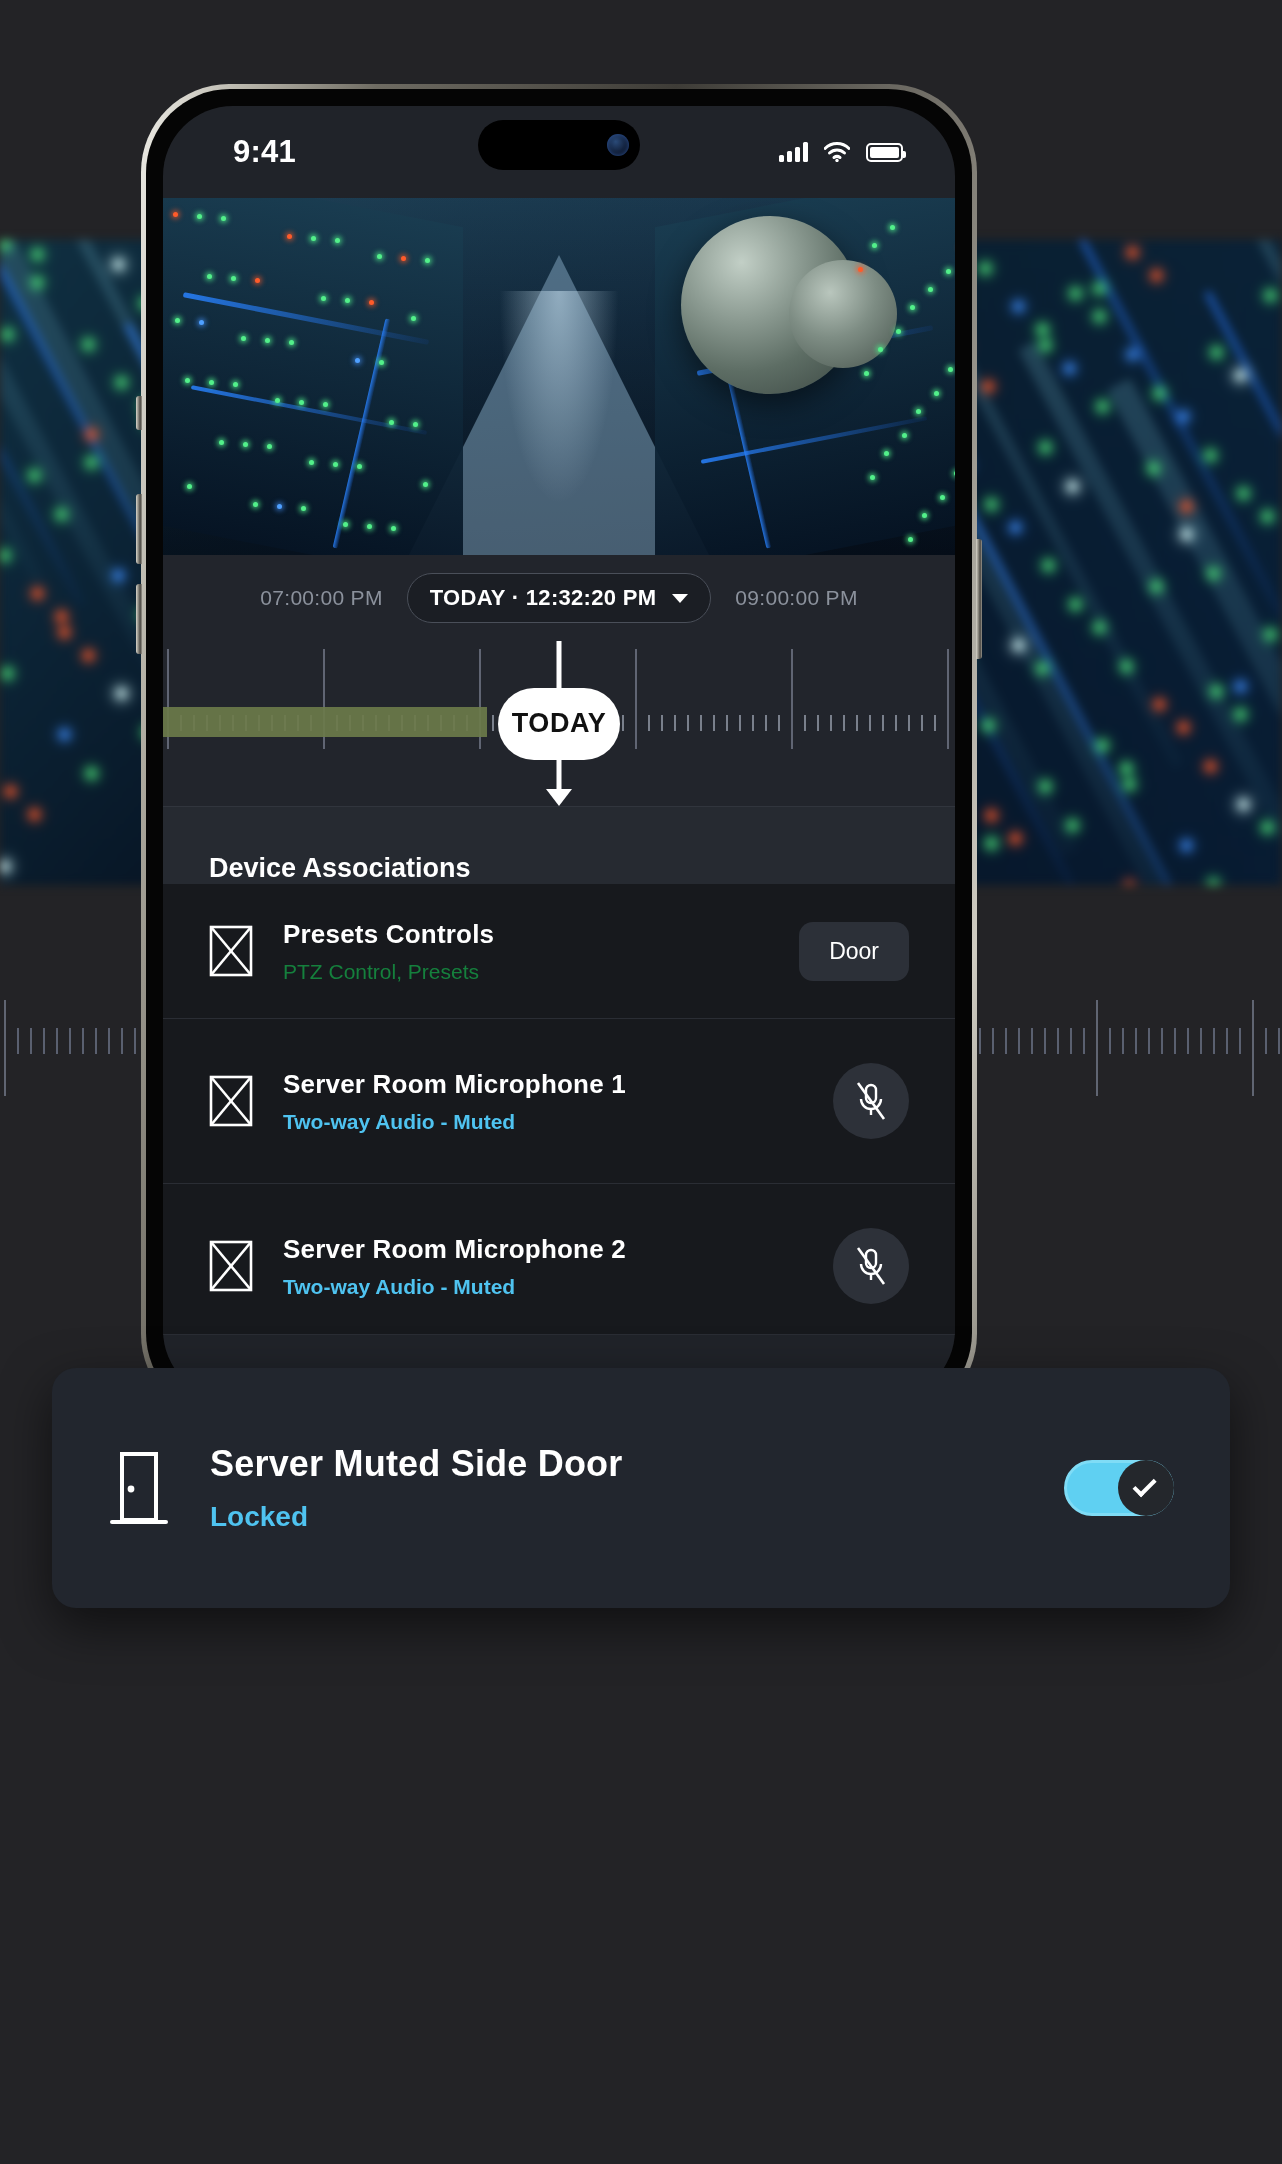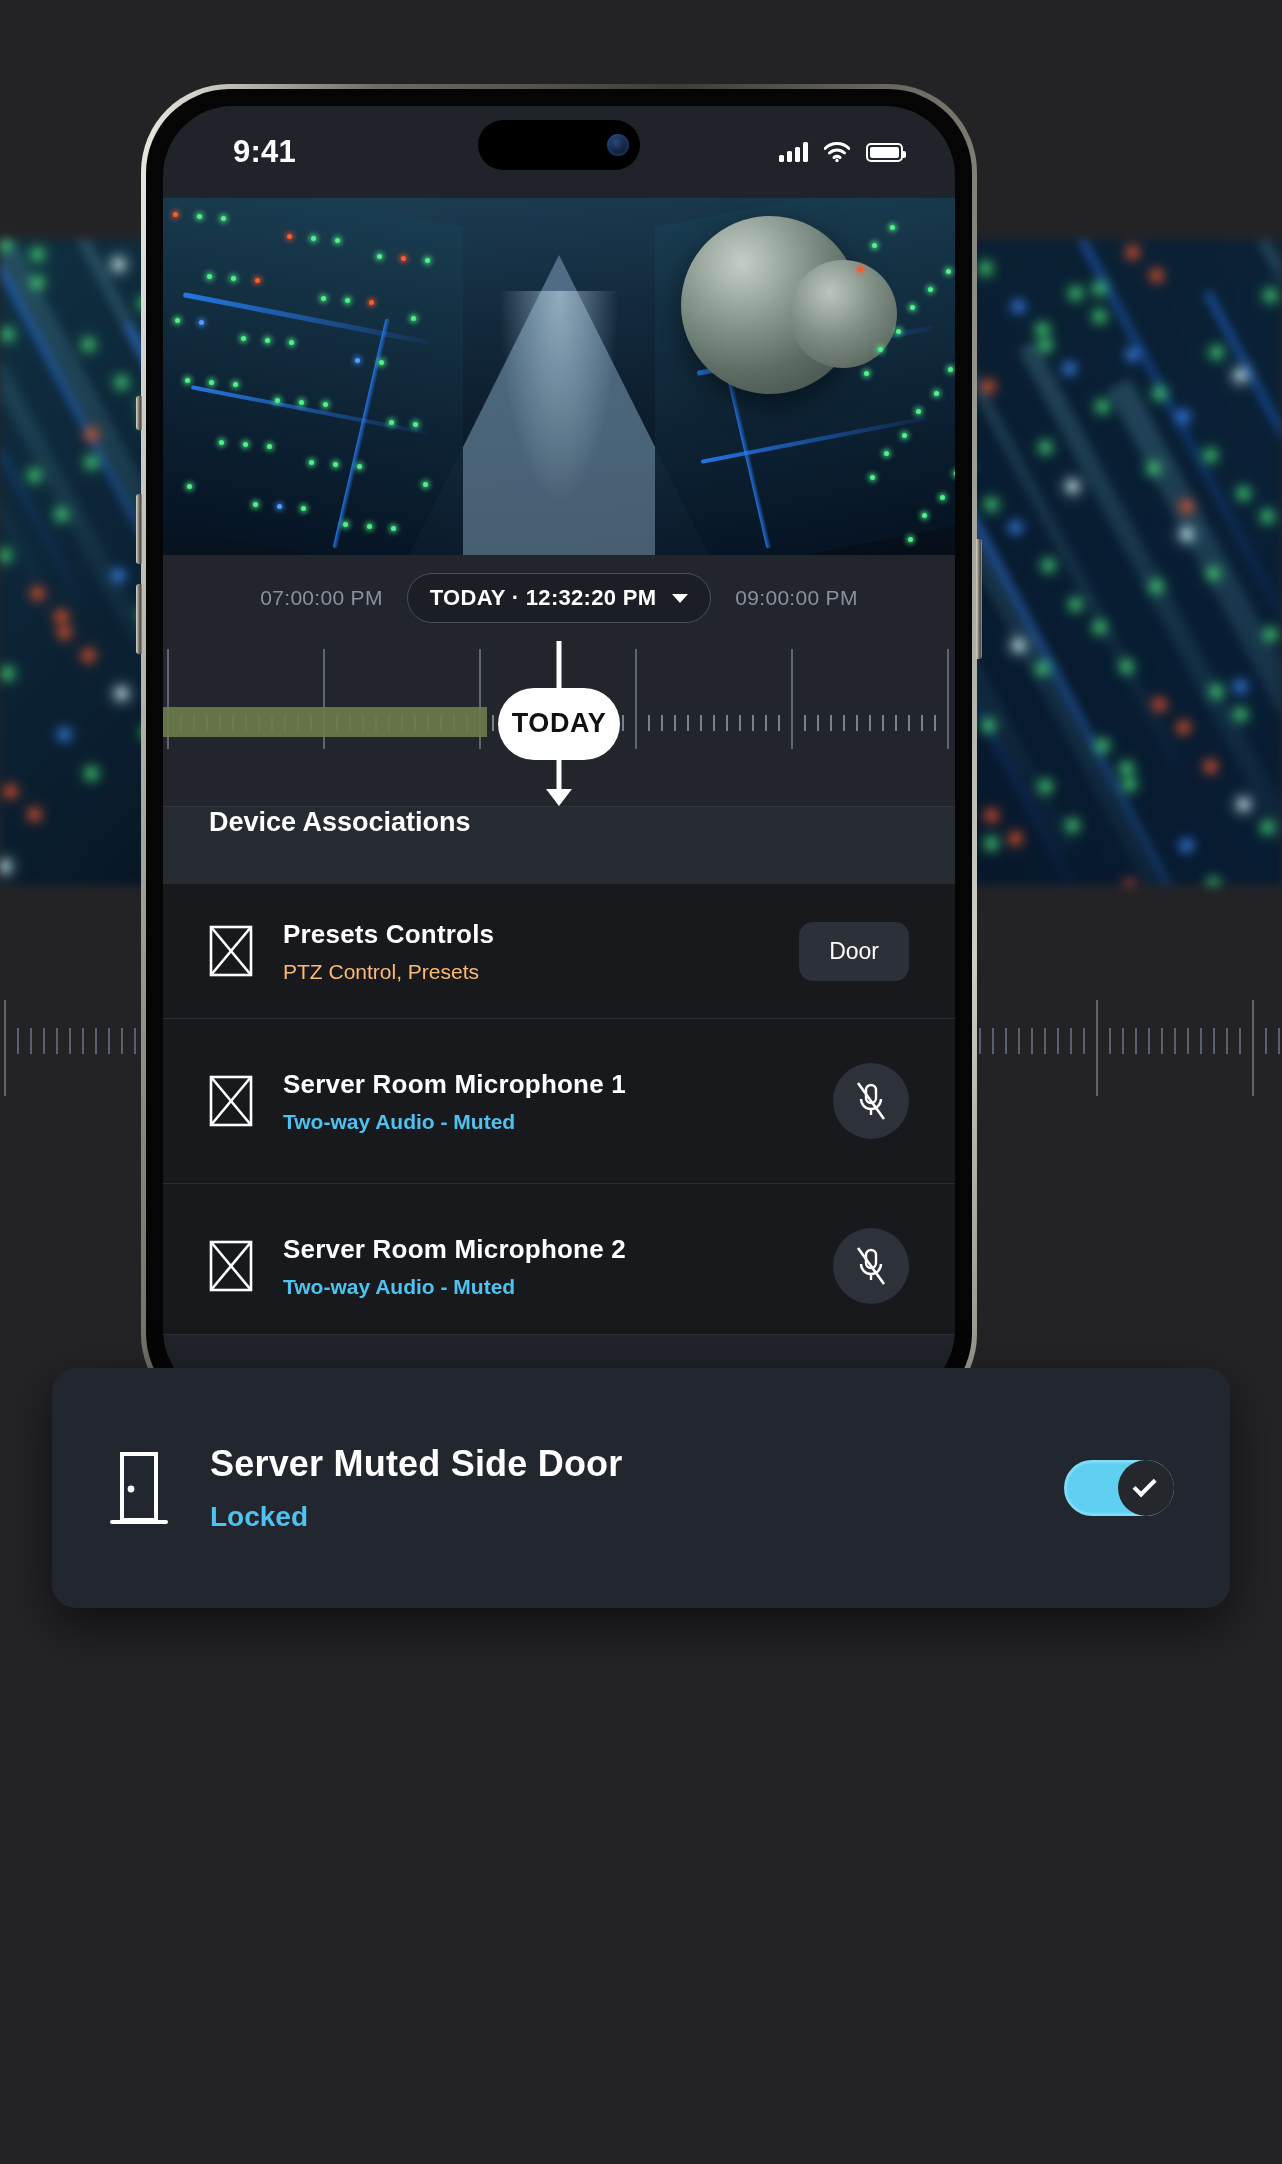--- a/index.html
+++ b/index.html
@@ -181,35 +181,35 @@
   }
   #tl-live {
     position:absolute; left:50%; top:50%; transform:translate(-50%,-50%);
     width:122px; height:72px; border-radius:40px; background:#fff;
     display:flex; align-items:center; justify-content:center;
     font-size:27px; font-weight:700; color:#111; letter-spacing:.6px; cursor:pointer;
   }
 
   
   #section-head {
-    height:78px; display:flex; align-items:flex-start; padding:0 46px;
+    height:78px; display:flex; align-items:flex-end; padding:0 46px;
     background:#262a31; border-top:1px solid #31353d;
   }
   #section-title { color:#fff; font-size:27px; font-weight:600; }
 
   
   #device-list { background:#17191d; }
   .drow {
     display:flex; align-items:center; padding:30px 46px; gap:30px;
     border-bottom:1px solid #2a2d34; min-height:135px;
   }
   .dicon { width:44px; height:52px; flex:none; }
   .dtext { flex:1; min-width:0; }
   .dtitle { color:#fff; font-size:26px; font-weight:600; letter-spacing:.2px; }
-  .dsub { font-size:21px; margin-top:10px; color:#fdba74; }
+  .dsub { font-size:21px; margin-top:10px; color:#15803d; }
   .dsub.cyan { color:#4fc3f0; font-weight:600; }
   .view-btn {
     background:#2c3038; color:#fff; font-size:23px; font-weight:500;
     padding:16px 30px; border-radius:14px; border:none; cursor:pointer;
   }
   .mic-btn {
     width:76px; height:76px; border-radius:50%; background:#2d3139;
     display:flex; align-items:center; justify-content:center; flex:none; cursor:pointer;
   }
 

